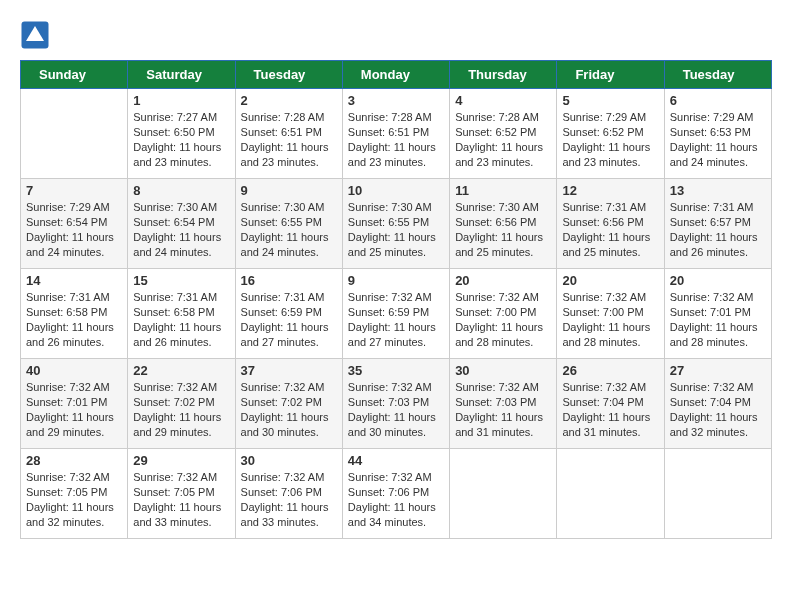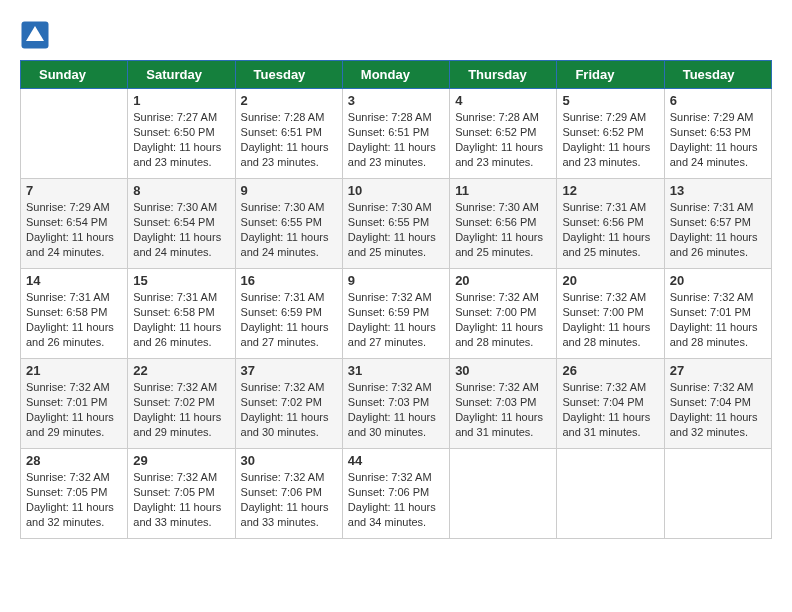--- a/index.html
+++ b/index.html
@@ -208,33 +208,33 @@
           <span class="day-number">20</span>
           <div class="day-info">Sunrise: 7:32 AM<br>Sunset: 7:00 PM<br>Daylight: 11 hours<br>and 28 minutes.</div>
         </td>
         <td>
           <span class="day-number">20</span>
           <div class="day-info">Sunrise: 7:32 AM<br>Sunset: 7:01 PM<br>Daylight: 11 hours<br>and 28 minutes.</div>
         </td>
       </tr>
       <tr>
         <td>
-          <span class="day-number">21</span>
+          <span class="day-number">40</span>
           <div class="day-info">Sunrise: 7:32 AM<br>Sunset: 7:01 PM<br>Daylight: 11 hours<br>and 29 minutes.</div>
         </td>
         <td>
           <span class="day-number">22</span>
           <div class="day-info">Sunrise: 7:32 AM<br>Sunset: 7:02 PM<br>Daylight: 11 hours<br>and 29 minutes.</div>
         </td>
         <td>
           <span class="day-number">37</span>
           <div class="day-info">Sunrise: 7:32 AM<br>Sunset: 7:02 PM<br>Daylight: 11 hours<br>and 30 minutes.</div>
         </td>
         <td>
-          <span class="day-number">31</span>
+          <span class="day-number">35</span>
           <div class="day-info">Sunrise: 7:32 AM<br>Sunset: 7:03 PM<br>Daylight: 11 hours<br>and 30 minutes.</div>
         </td>
         <td>
           <span class="day-number">30</span>
           <div class="day-info">Sunrise: 7:32 AM<br>Sunset: 7:03 PM<br>Daylight: 11 hours<br>and 31 minutes.</div>
         </td>
         <td>
           <span class="day-number">26</span>
           <div class="day-info">Sunrise: 7:32 AM<br>Sunset: 7:04 PM<br>Daylight: 11 hours<br>and 31 minutes.</div>
         </td>

